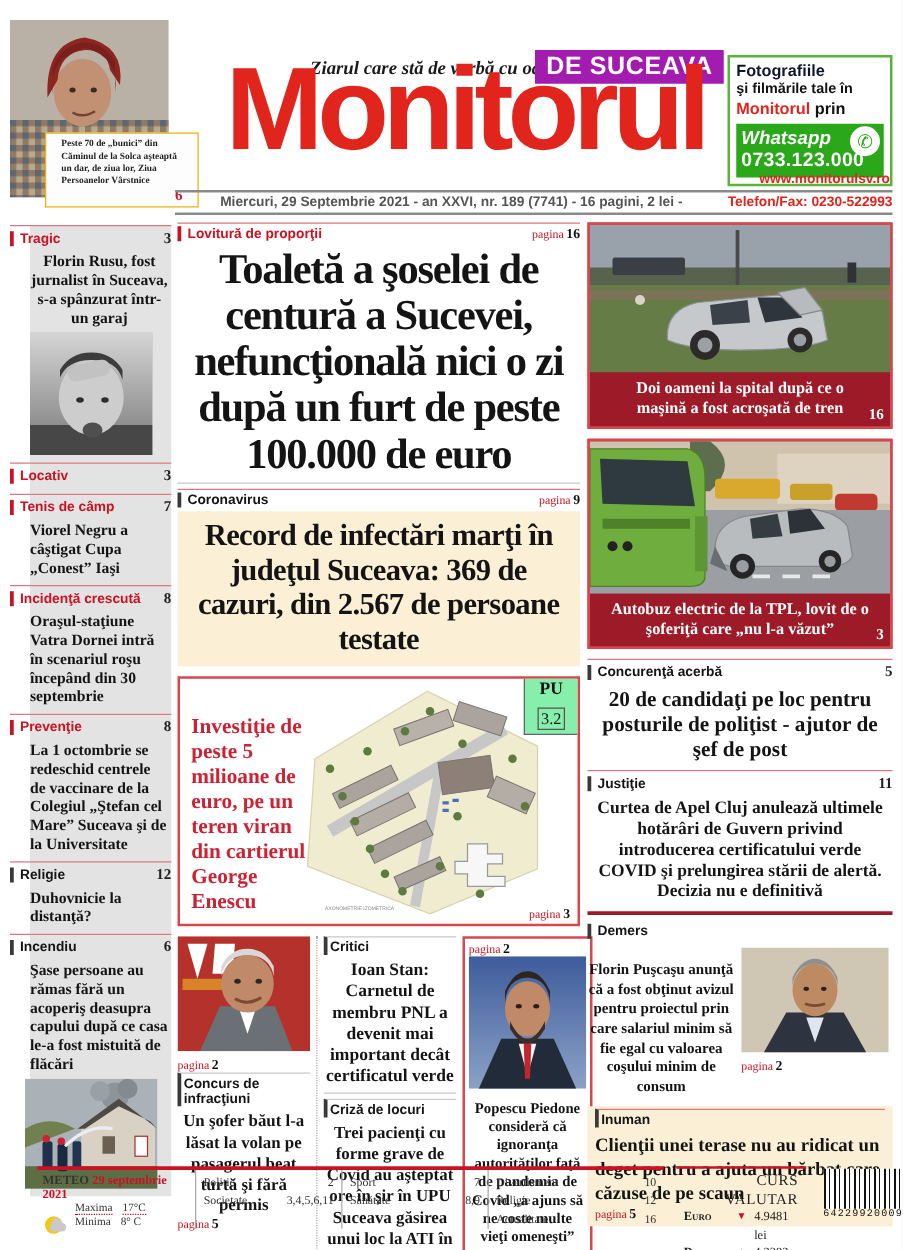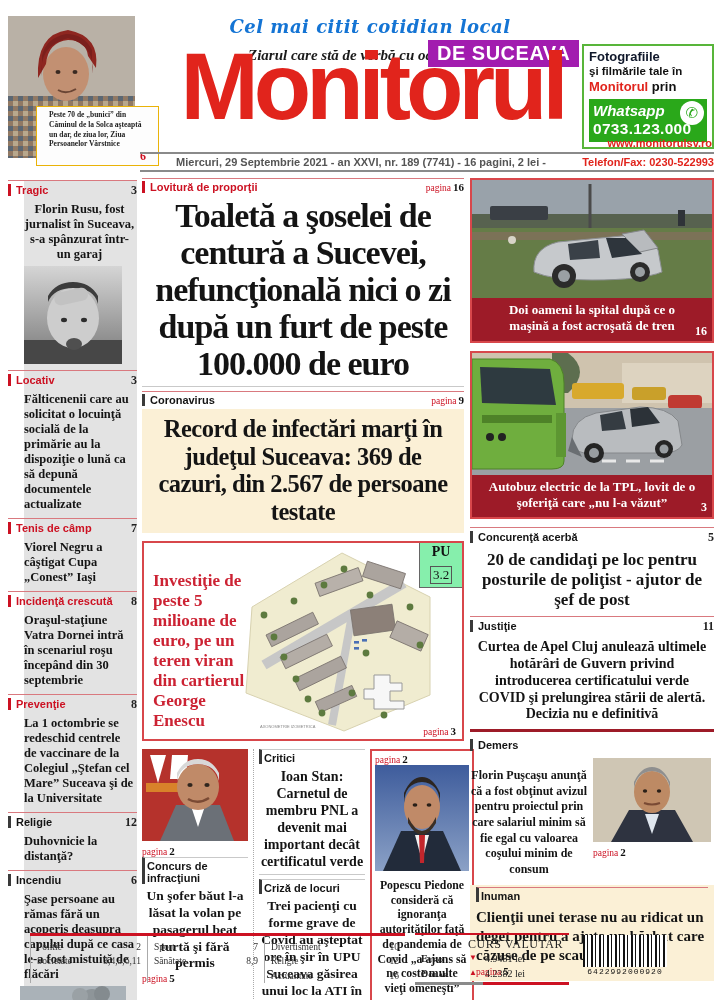--- a/index.html
+++ b/index.html
@@ -100,21 +100,20 @@
   .f-crow .dir{color:#cc1122;width:16px;font-size:8px;}
   .barcode{margin-left:14px;margin-top:2px;width:84px;}
   .bars{height:32px;background:repeating-linear-gradient(90deg,#111 0 2px,#fff 2px 4px,#111 4px 5px,#fff 5px 8px);}
   .bdigits{text-align:center;font:8px "Liberation Mono",monospace;color:#111;letter-spacing:1px;}
 </style>
 </head>
 <body>
 
 <div class="page">
 
-  <div class="tagline-top">Cel mai citit cotidian local</div>
   <div class="tagline-sub">Ziarul care stă de vorbă cu oamenii</div>
   <div class="region-box">DE SUCEAVA</div>
   <div class="logo">Monitorul</div>
 
   <svg class="teaser-photo" width="127" height="142" viewBox="0 0 127 142" preserveAspectRatio="none">
     <defs>
         <pattern id="blz" width="10" height="10" patternUnits="userSpaceOnUse">
       <rect width="10" height="10" fill="#8a6f58"></rect>
           <rect width="5" height="5" fill="#4a5a6a"></rect>
           <rect x="5" y="5" width="5" height="5" fill="#b8a688"></rect>
@@ -177,23 +176,20 @@
         <ellipse cx="40" cy="54" rx="3" ry="2.2" fill="#2d2d2d"></ellipse>
           <ellipse cx="60" cy="54" rx="3" ry="2.2" fill="#2d2d2d"></ellipse>
         <ellipse cx="50" cy="78" rx="8" ry="6" fill="#4f4f4f"></ellipse>
       </svg>
     </div>
 
     <div class="ss">
       <div class="krow">
           <span class="kick">Locativ</span>
           <span class="kpage">3</span>
-        </div>
-      <div class="body">
-          <div class="ss-title">Fălticenenii care au solicitat o locuinţă socială de la primărie au la dispoziţie o lună ca să depună documentele actualizate</div>
         </div>
     </div>
 
     <div class="ss">
       <div class="krow">
           <span class="kick">Tenis de câmp</span>
           <span class="kpage">7</span>
         </div>
       <div class="body">
           <div class="ss-title">Viorel Negru a câştigat Cupa „Conest” Iaşi</div>
@@ -479,20 +475,35 @@
 
     <div class="inuman-box">
       <span class="kick2" style="border-top-color:#d9797f">Inuman</span>
       <div class="h-inu">Clienţii unei terase nu au ridicat un deget pentru a ajuta un bărbat care căzuse de pe scaun</div>
       <div class="pgline"><span>pagina</span><b>5</b></div>
     </div>
   </div>
 
   <div class="footer">
     <div class="f-left">
+      <div class="f-meteo">
+        <div class="f-m1"><b style="color:#333">METEO</b> <span>29 septembrie 2021</span></div>
+        <svg class="meteo-ico" width="22" height="18" viewBox="0 0 22 18">
+          <circle cx="9" cy="9" r="7" fill="#f2c818"></circle>
+          <path d="M6,12 a5,5 0 0 1 10,-1 a4,4 0 0 1 0,8 h-9 a4,4 0 0 1 -1,-7 Z" fill="#c9c9c9" transform="translate(2,-2) scale(.85)"></path>
+        </svg>
+        <div class="f-mrow">
+            <span class="dotted">Maxima</span>
+            <span class="dotted">17°C</span>
+          </div>
+        <div class="f-mrow">
+            <span>Minima</span>
+            <span>8° C</span>
+          </div>
+      </div>
       <div class="f-idx">
         <div class="f-irow">
             <span>Politic</span>
             <span>2</span>
           </div>
         <div class="f-irow">
             <span>Societate</span>
             <span>3,4,5,6,11</span>
           </div>
       </div>

